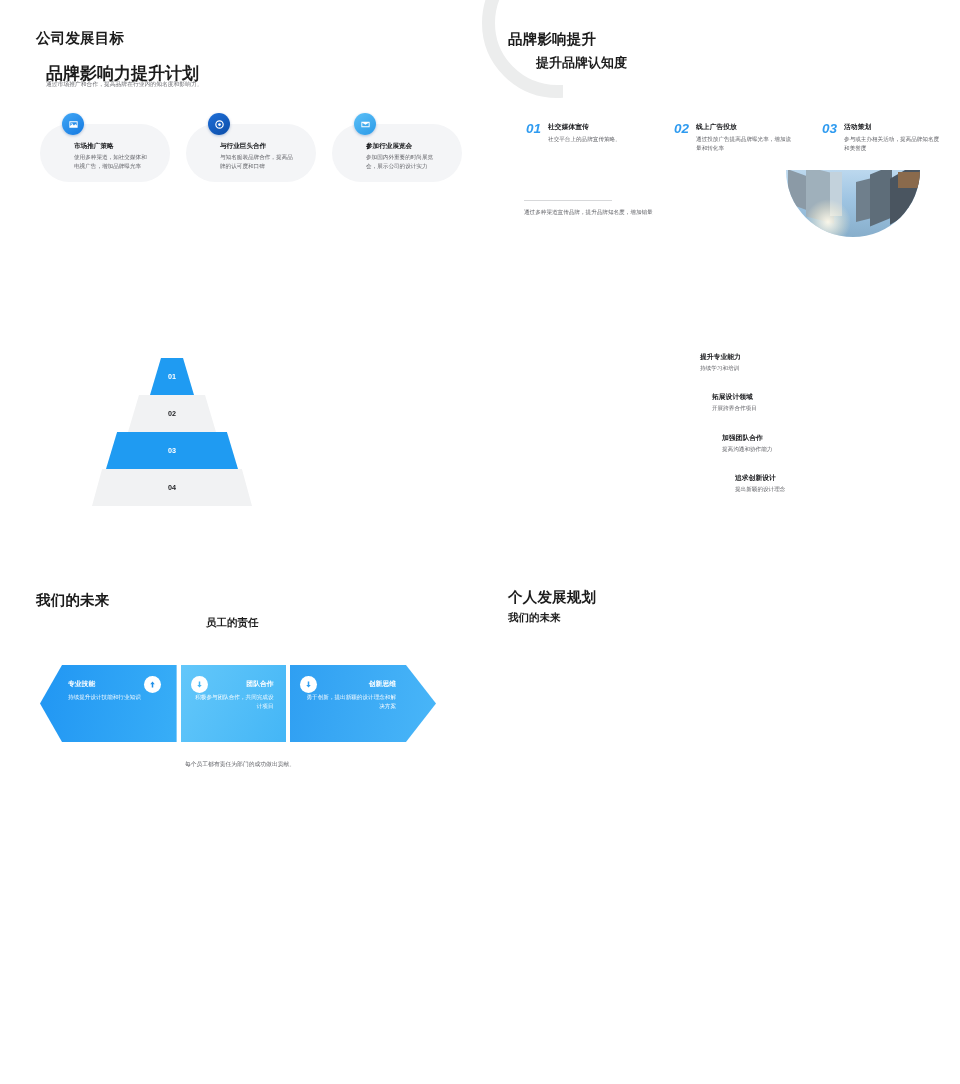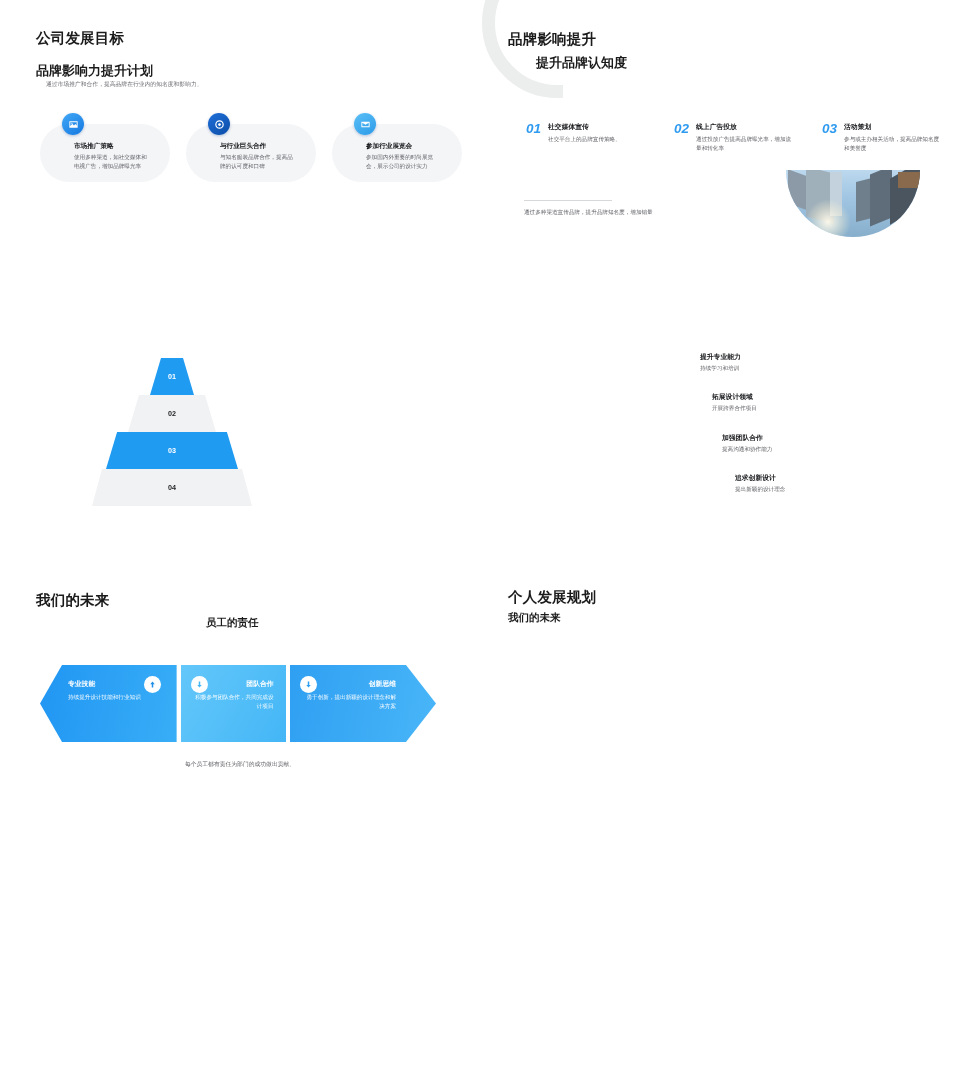--- a/index.html
+++ b/index.html
@@ -12,21 +12,21 @@
   }
   .page { position: relative; width: 960px; height: 1084px; }
 
   
   .sec-title { font-size: 14.5px; font-weight: bold; color: #1b1b1b; letter-spacing: .2px; }
   .sub-title { font-weight: bold; color: #1b1b1b; }
 
   
   #q1 { position: absolute; left: 0; top: 0; width: 480px; height: 290px; }
   #q1 .sec-title { position: absolute; left: 36px; top: 29px; }
-  #q1 .h2 { position: absolute; left: 36px; top: 62px; font-size: 13px; font-family: Liberation Serif, serif; }
+  #q1 .h2 { position: absolute; left: 46px; top: 62px; font-size: 17px; font-family: Liberation Serif, serif; }
   #q1 .lead { position: absolute; left: 46px; top: 80px; width: 300px; font-size: 5.8px; color: #6a6b70; }
 
   .pill-row { position: absolute; left: 40px; top: 124px; display: flex; gap: 16px; }
   .pill {
     position: relative; width: 130px; height: 58px;
     background: #f4f5f7; border-radius: 29px;
     padding: 18px 10px 0 34px;
   }
   .pill .badge {
     position: absolute; left: 22px; top: -11px;

